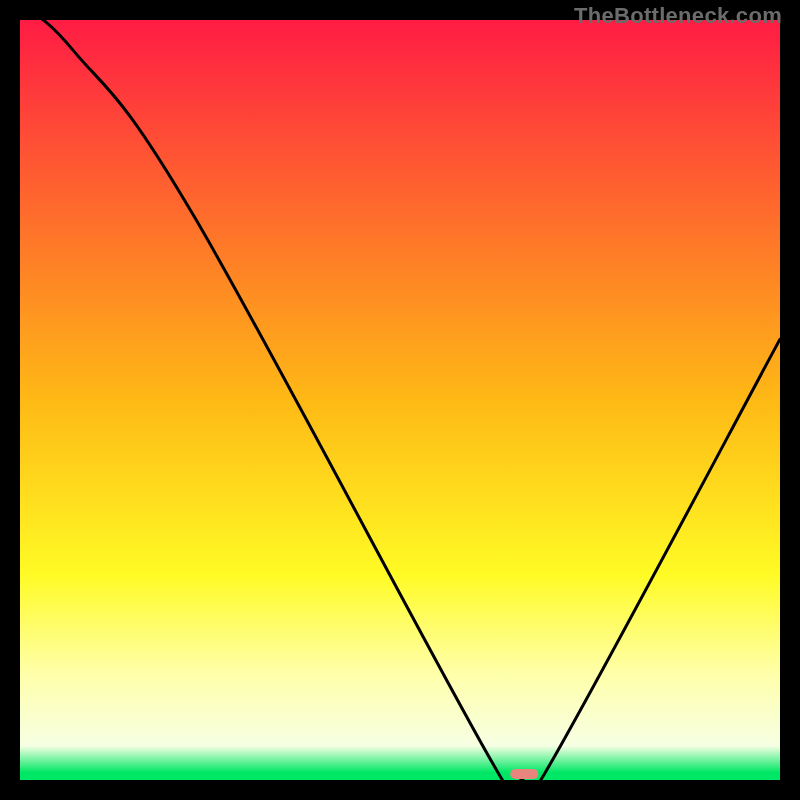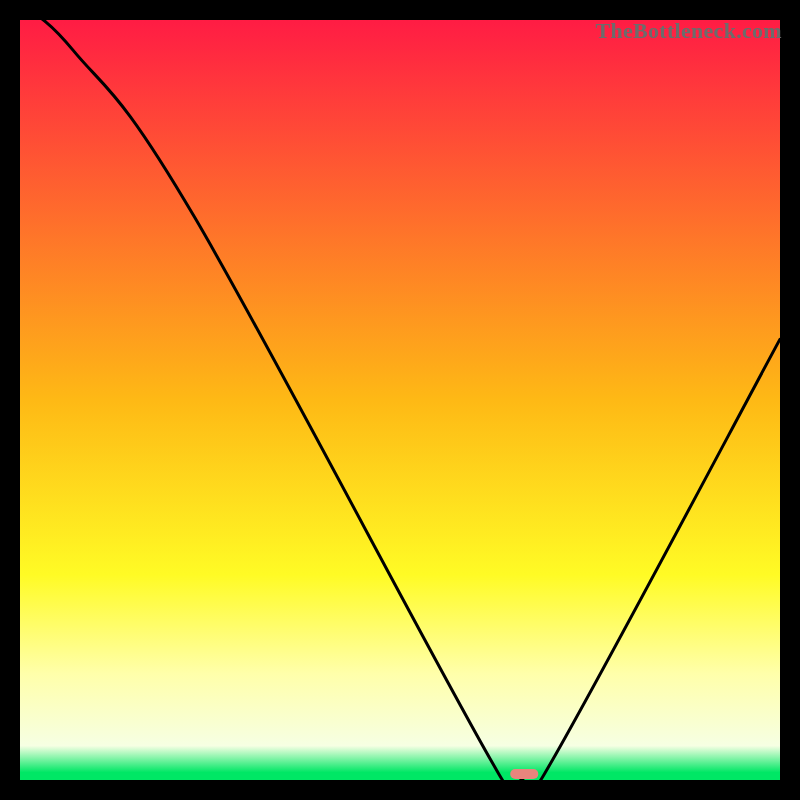--- a/index.html
+++ b/index.html
@@ -18,23 +18,23 @@
   }
   .plot {
     position: absolute;
     left: 20px;
     top: 20px;
     width: 760px;
     height: 760px;
   }
   .watermark {
     position: absolute;
-    top: 18px;
+    top: 3px;
     right: 18px;
-    font-family: Liberation Serif, serif;
+    font-family: Liberation Sans, sans-serif;
     font-size: 22px;
     font-weight: 600;
     color: #6c6c6c;
     letter-spacing: 0.3px;
   }
 </style>
 </head>
 <body>
 
 <div class="stage">

